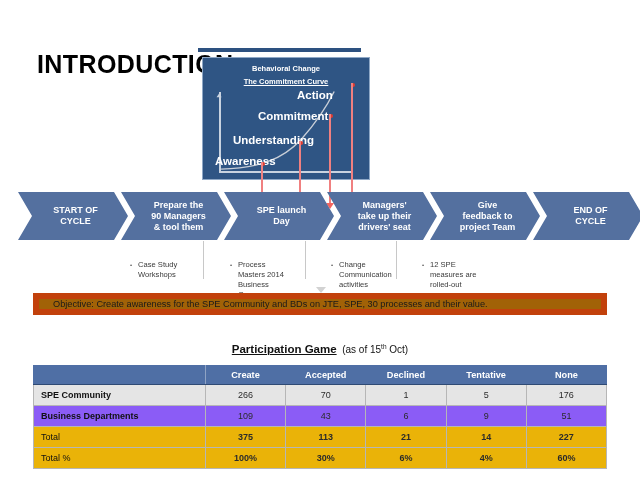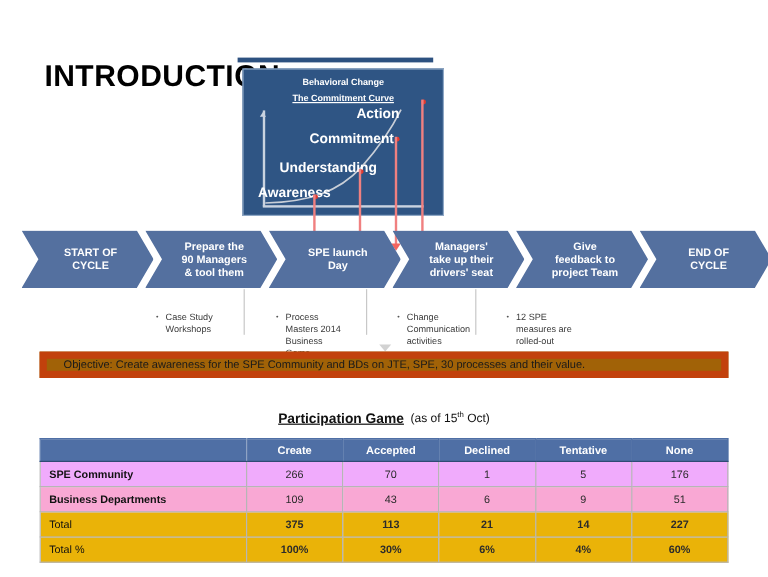--- a/index.html
+++ b/index.html
@@ -270,22 +270,22 @@
     height: 18px;
     border: 1px solid #b6b6b6;
     text-align: center;
     color: #2b2b2b;
   }
   #participation-table td.label {
     text-align: left;
     padding-left: 7px;
     color: #111111;
   }
-  tr.tint td { background: #f0abfc; }
-  tr.plain td { background: #f9a8d4; }
+  tr.tint td { background: #e5e5e5; }
+  tr.plain td { background: #8b5cf6; }
   tr.bold td { font-weight: bold; color: #111; background: #eab308; }
   tr.tint td.label, tr.plain td.label { font-weight: bold; }
   tr.bold td.label { font-weight: normal; }
 </style>
 </head>
 <body>
 
 <div id="page-title">INTRODUCTION</div>
 <div id="title-rule"></div>
 

